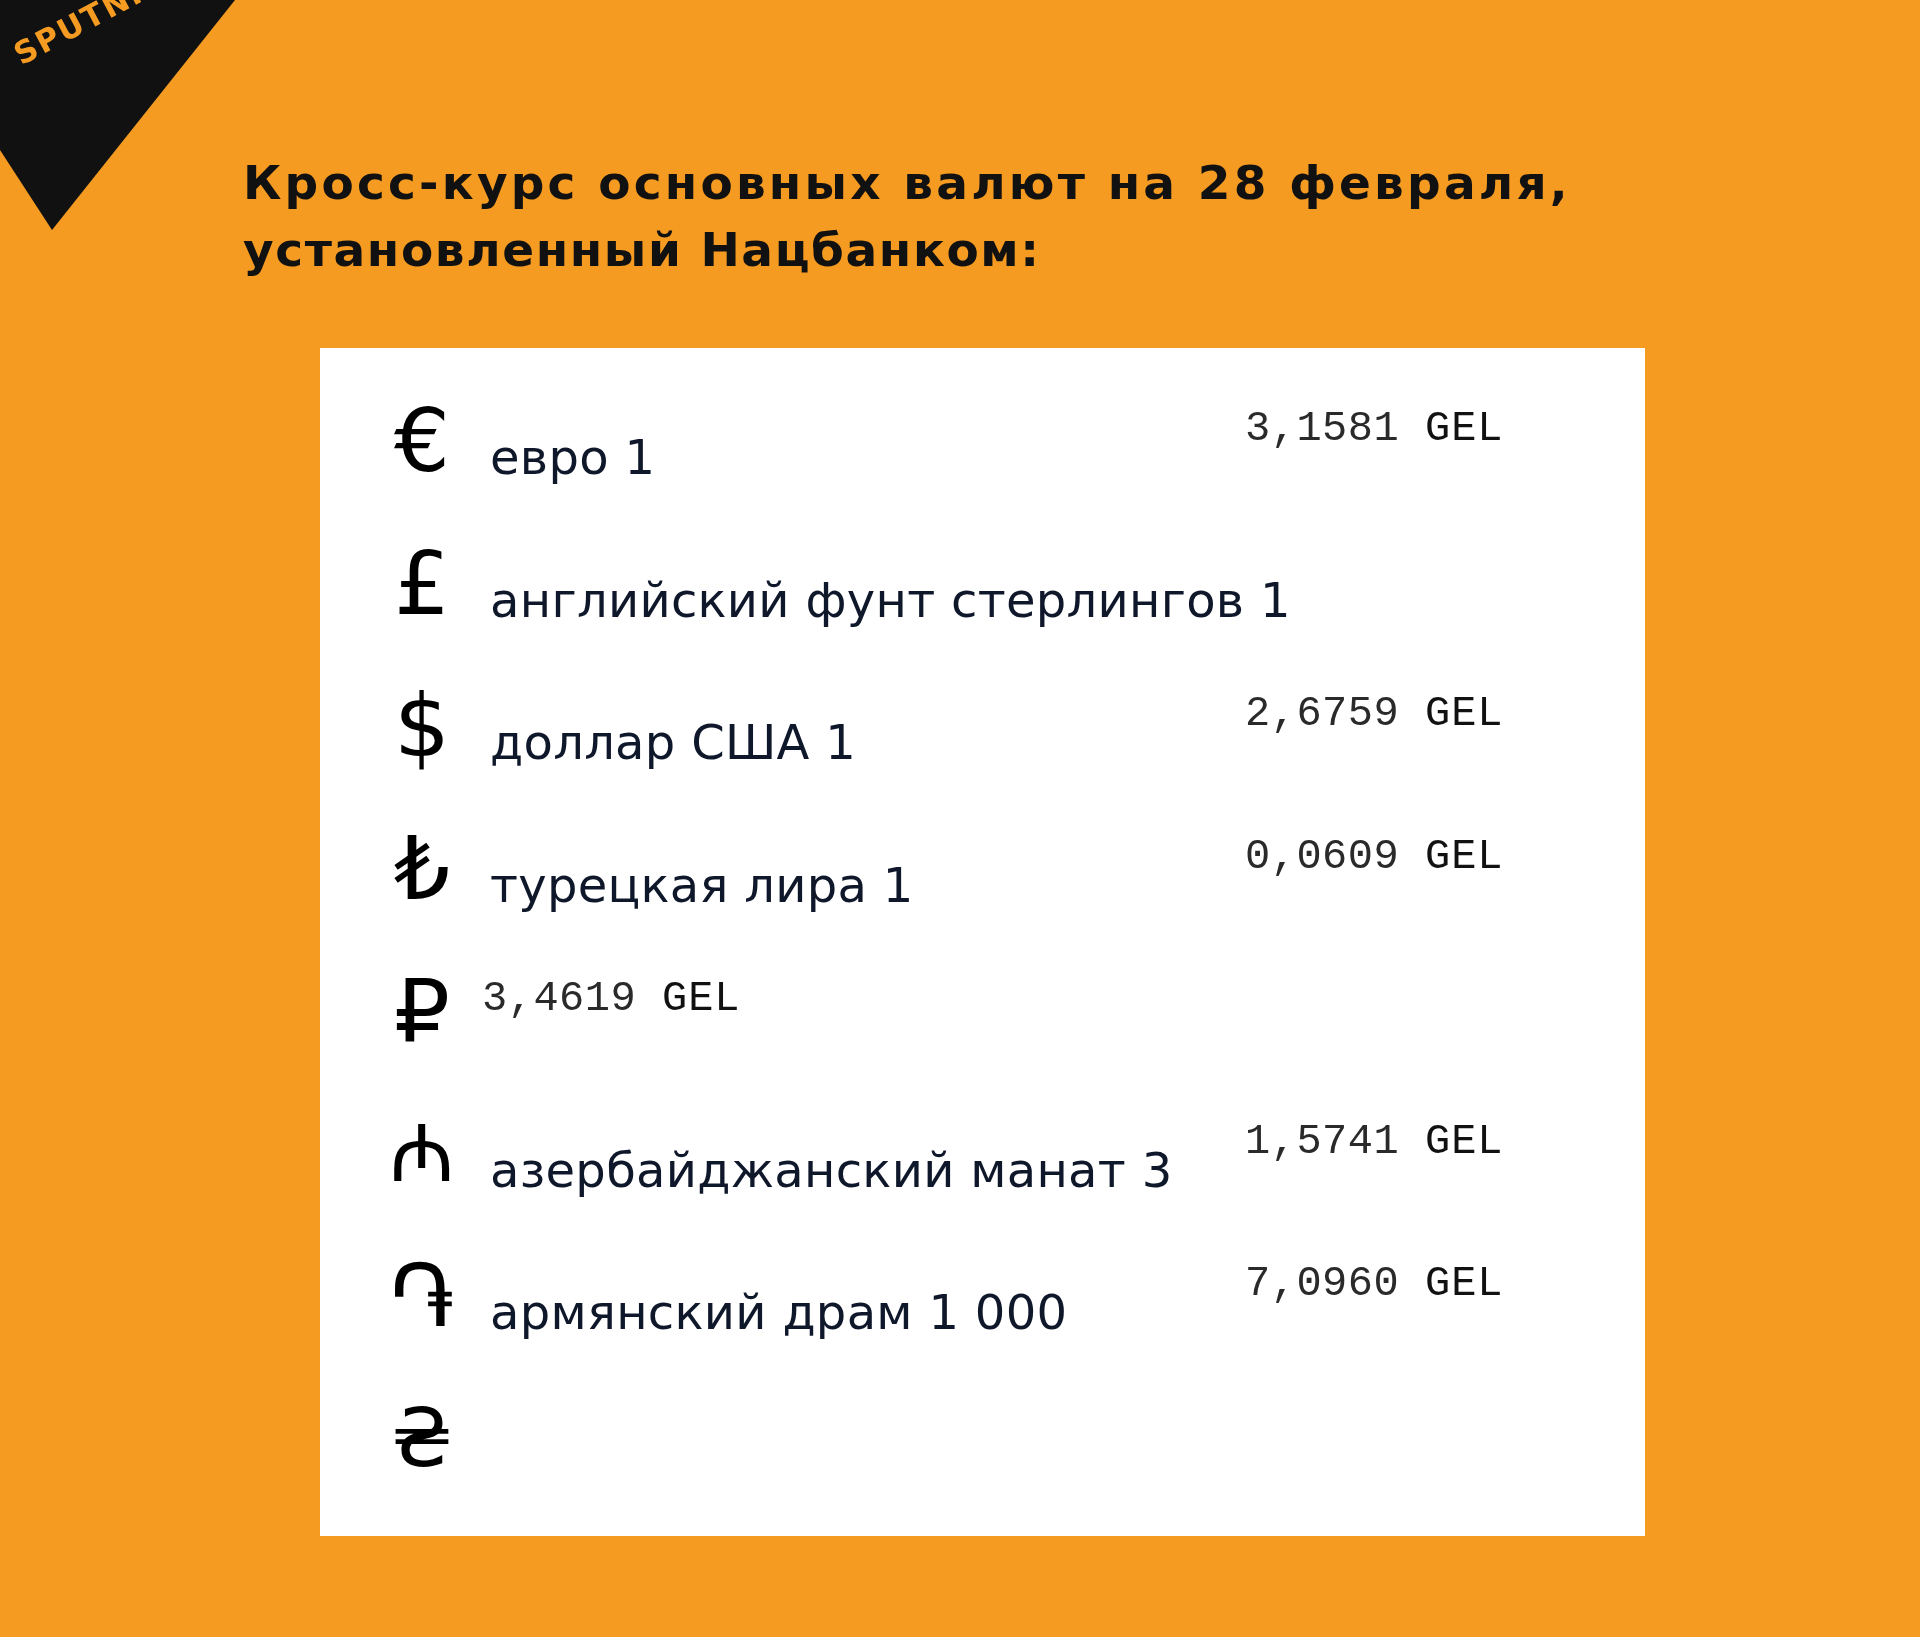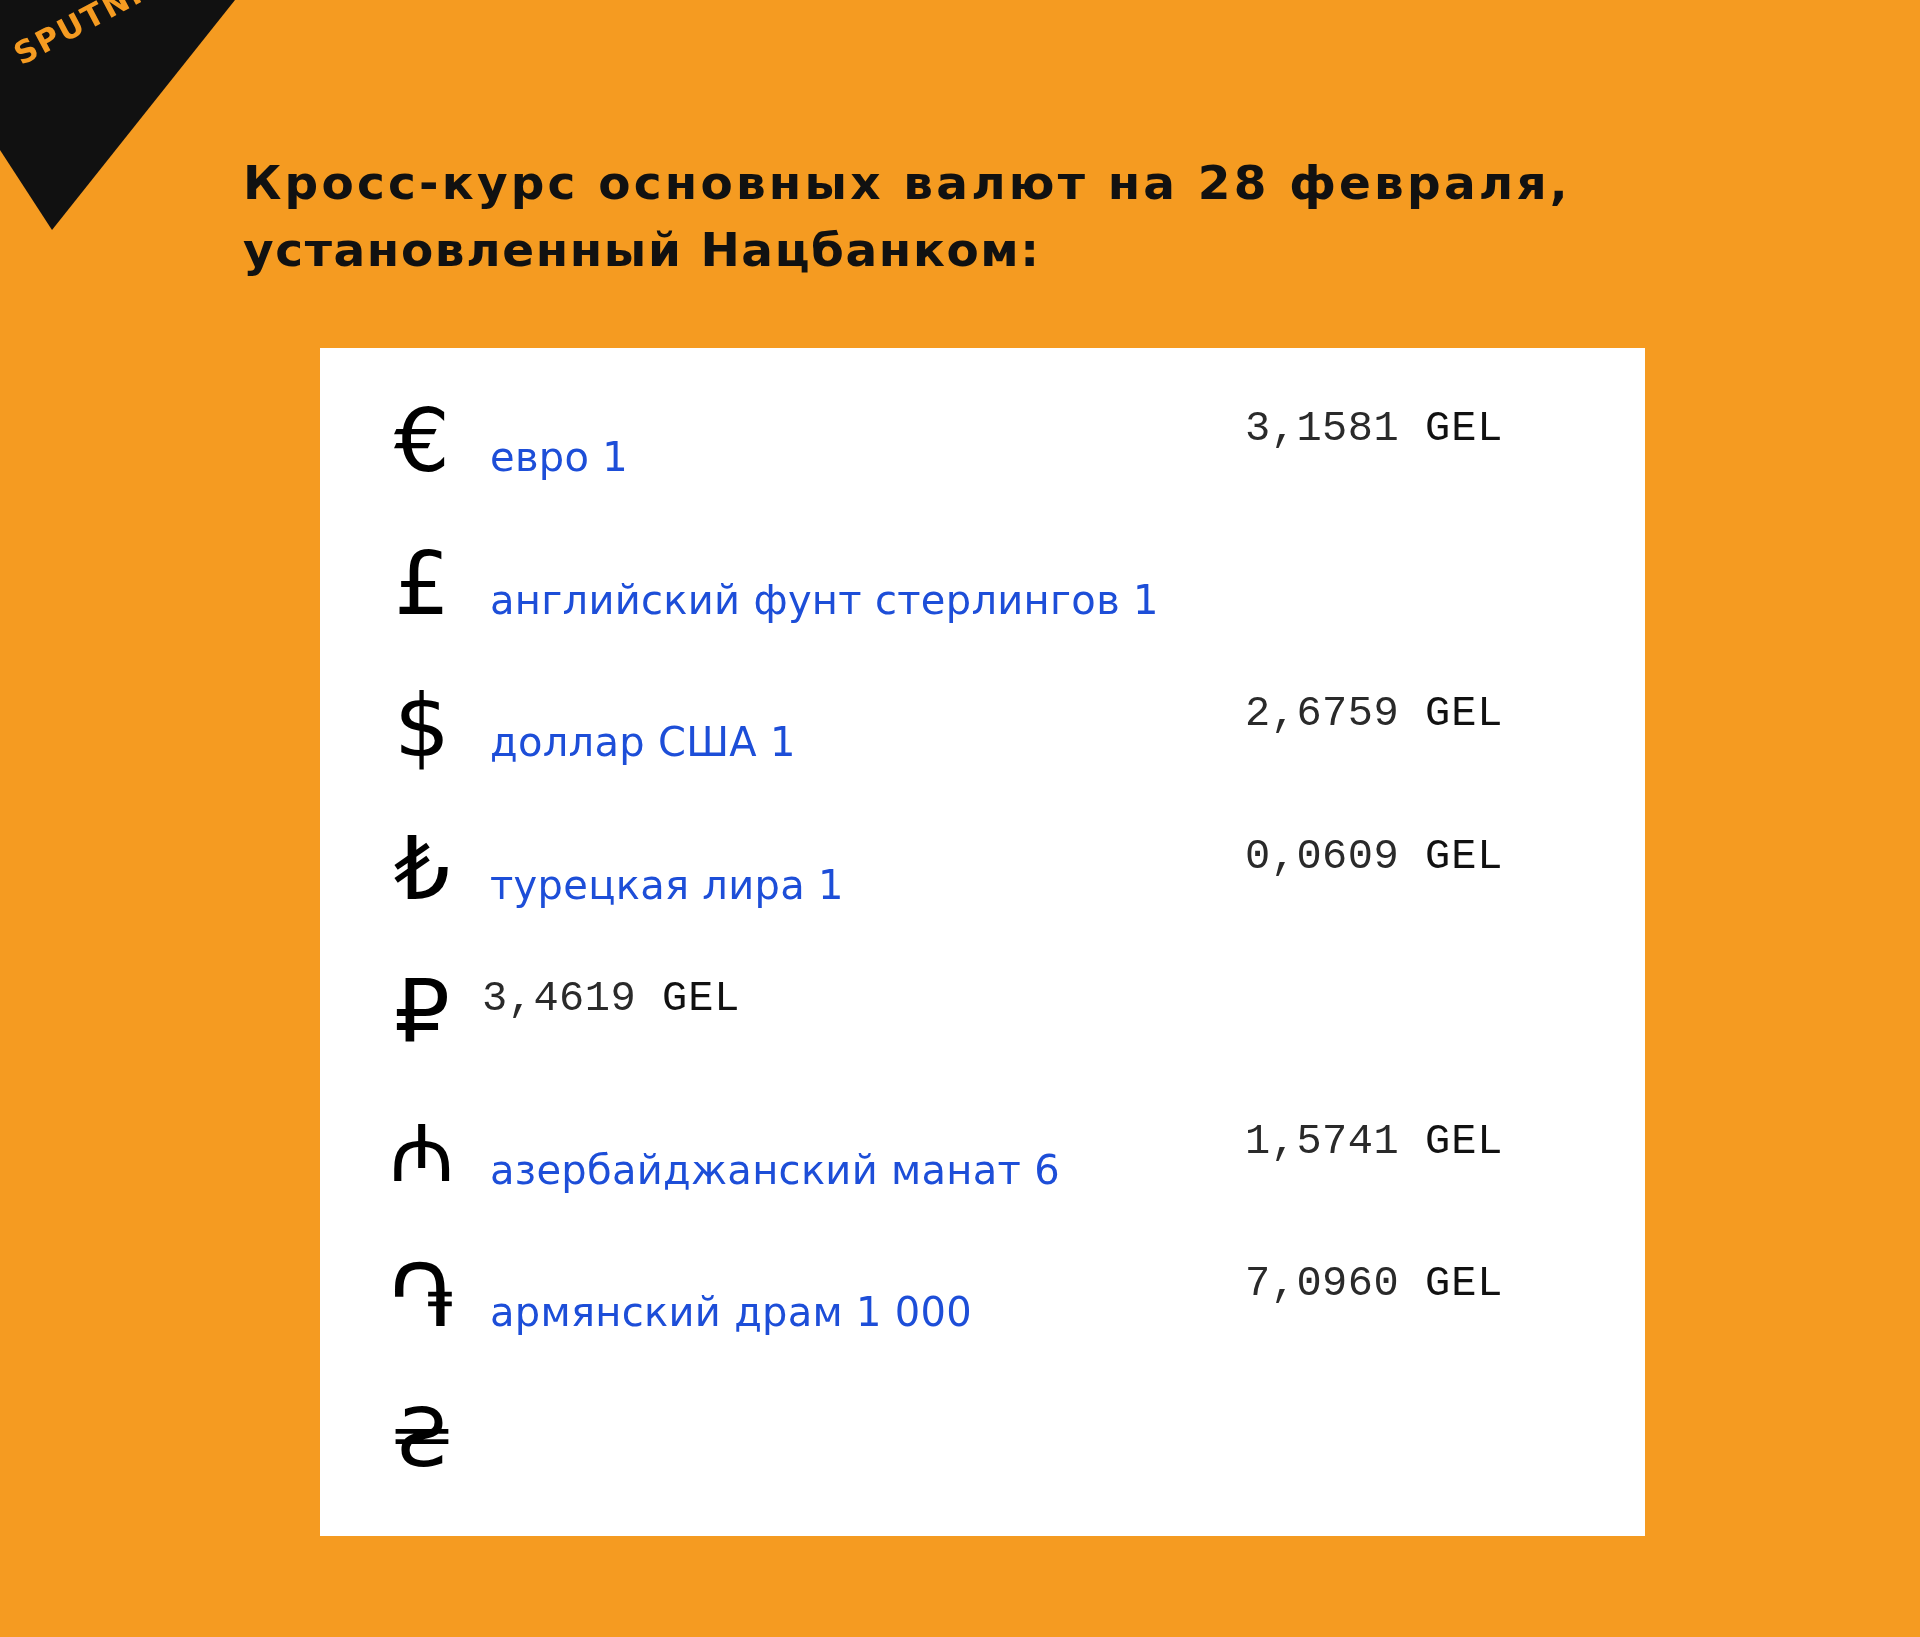--- a/index.html
+++ b/index.html
@@ -96,22 +96,22 @@
     position: relative;
     top: -2px;
   }
   .sym.small {
     font-size: 80px;
   }
 
   .name {
     flex: 1 1 auto;
     font-family: "DejaVu Sans", sans-serif;
-    font-size: 40px;
-    color: #1d4ed8;
+    font-size: 48px;
+    color: #0f172a;
     letter-spacing: 0.3px;
     padding-left: 8px;
     position: relative;
     top: 14px;
   }
 
   .value {
     flex: 0 0 400px;
     text-align: left;
     font-family: Liberation Mono, monospace;
@@ -179,21 +179,21 @@
     <div class="rate-row">
       <div class="sym">₽</div>
       <div class="value">
         <span>3,4619</span>
         <span class="cur">GEL</span>
       </div>
     </div>
 
     <div class="rate-row">
       <div class="sym small">₼</div>
-      <div class="name">азербайджанский манат 6</div>
+      <div class="name">азербайджанский манат 3</div>
       <div class="value">
         <span>1,5741</span>
         <span class="cur">GEL</span>
       </div>
     </div>
 
     <div class="rate-row">
       <div class="sym">֏</div>
       <div class="name">армянский драм 1 000</div>
       <div class="value">

